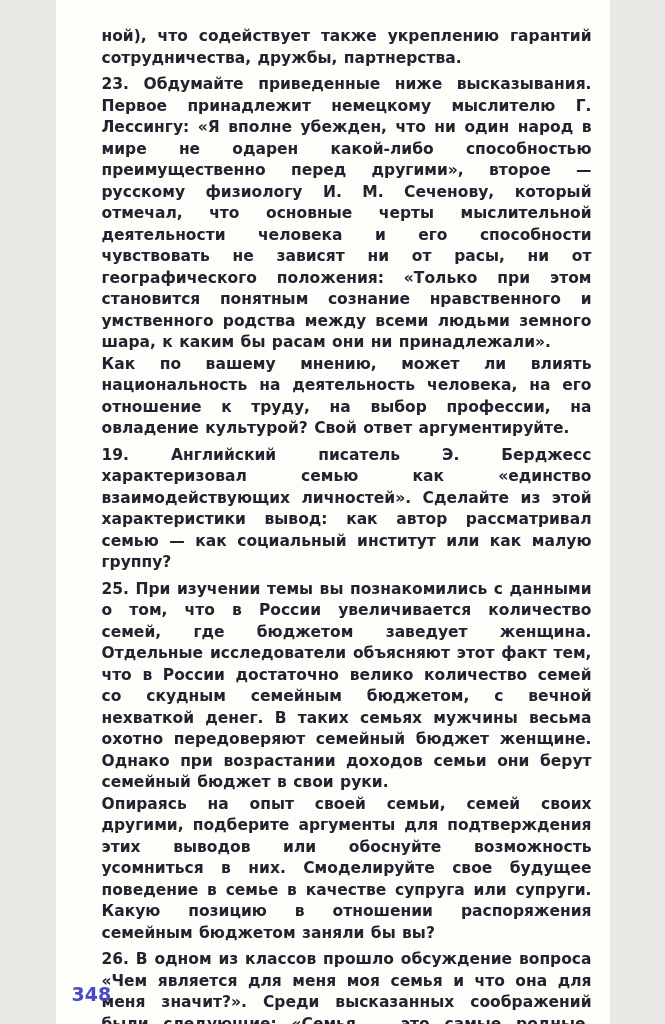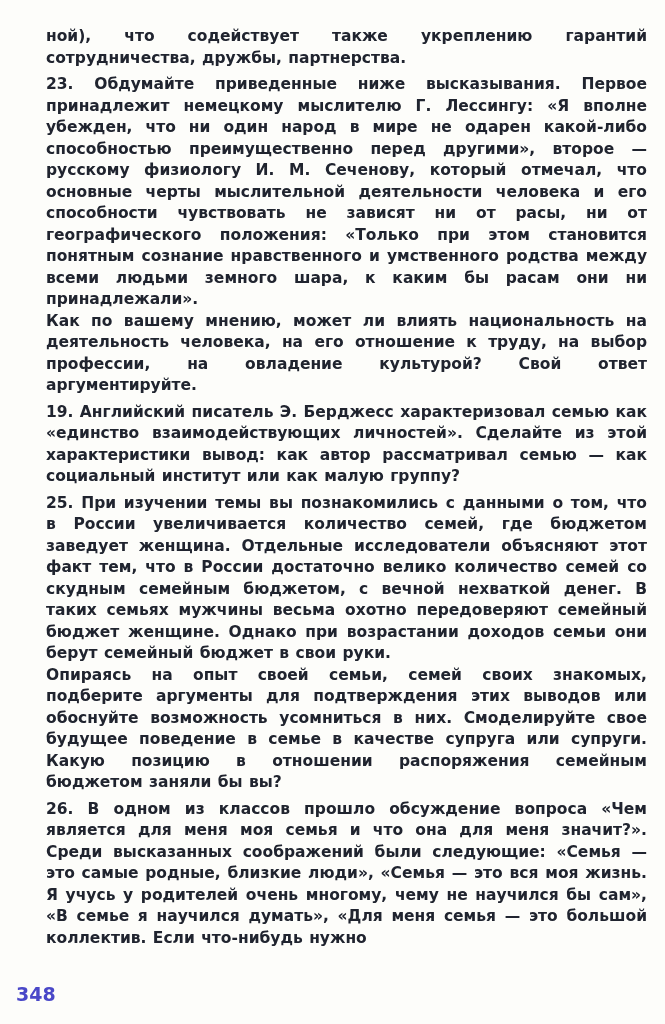--- a/index.html
+++ b/index.html
@@ -2,21 +2,21 @@
 <html lang="ru"><head>
 <meta charset="utf-8">
 <style>
   html, body {
     margin: 0;
     padding: 0;
     background: #e8e8e4;
   }
   .scan-page {
     position: relative;
-    width: 665px;
+    width: 554px;
     height: 1024px;
     margin: 0 auto;
     background: #fdfdfa;
     box-sizing: border-box;
     padding: 26px 18px 0 46px;
     overflow: hidden;
     font-family: "DejaVu Sans", "Liberation Sans", sans-serif;
     font-weight: bold;
     color: #20242f;
   }
@@ -43,18 +43,18 @@
 </head>
 <body>
 
 <div class="scan-page">
   <div class="text-block">
     <p>ной), что содействует также укреплению гарантий сотрудничества, дружбы, партнерства.</p>
     <p class="gap">23. Обдумайте приведенные ниже высказывания. Первое принадлежит немецкому мыслителю Г. Лессингу: «Я вполне убежден, что ни один народ в мире не одарен какой-либо способностью преимущественно перед другими», второе — русскому физиологу И. М. Сеченову, который отмечал, что основные черты мыслительной деятельности человека и его способности чувствовать не зависят ни от расы, ни от географического положения: «Только при этом становится понятным сознание нравственного и умственного родства между всеми людьми земного шара, к каким бы расам они ни принадлежали».</p>
     <p>Как по вашему мнению, может ли влиять национальность на деятельность человека, на его отношение к труду, на выбор профессии, на овладение культурой? Свой ответ аргументируйте.</p>
     <p class="gap">19. Английский писатель Э. Берджесс характеризовал семью как «единство взаимодействующих личностей». Сделайте из этой характеристики вывод: как автор рассматривал семью — как социальный институт или как малую группу?</p>
     <p class="gap">25. При изучении темы вы познакомились с данными о том, что в России увеличивается количество семей, где бюджетом заведует женщина. Отдельные исследователи объясняют этот факт тем, что в России достаточно велико количество семей со скудным семейным бюджетом, с вечной нехваткой денег. В таких семьях мужчины весьма охотно передоверяют семейный бюджет женщине. Однако при возрастании доходов семьи они берут семейный бюджет в свои руки.</p>
-    <p>Опираясь на опыт своей семьи, семей своих знакомых, подберите аргументы для подтверждения этих выводов или обоснуйте возможность усомниться в них. Смоделируйте свое будущее поведение в семье в качестве супруга или супруги. Какую позицию в отношении распоряжения семейным бюджетом заняли бы вы?</p>
+    <p>Опираясь на опыт своей семьи, семей своих другими, подберите аргументы для подтверждения этих выводов или обоснуйте возможность усомниться в них. Смоделируйте свое будущее поведение в семье в качестве супруга или супруги. Какую позицию в отношении распоряжения семейным бюджетом заняли бы вы?</p>
     <p class="gap">26. В одном из классов прошло обсуждение вопроса «Чем является для меня моя семья и что она для меня значит?». Среди высказанных соображений были следующие: «Семья — это самые родные, близкие люди», «Семья — это вся моя жизнь. Я учусь у родителей очень многому, чему не научился бы сам», «В семье я научился думать», «Для меня семья — это большой коллектив. Если что-нибудь нужно</p>
   </div>
 
   <div class="page-number">348</div>
 </div>
 
 </body></html>

